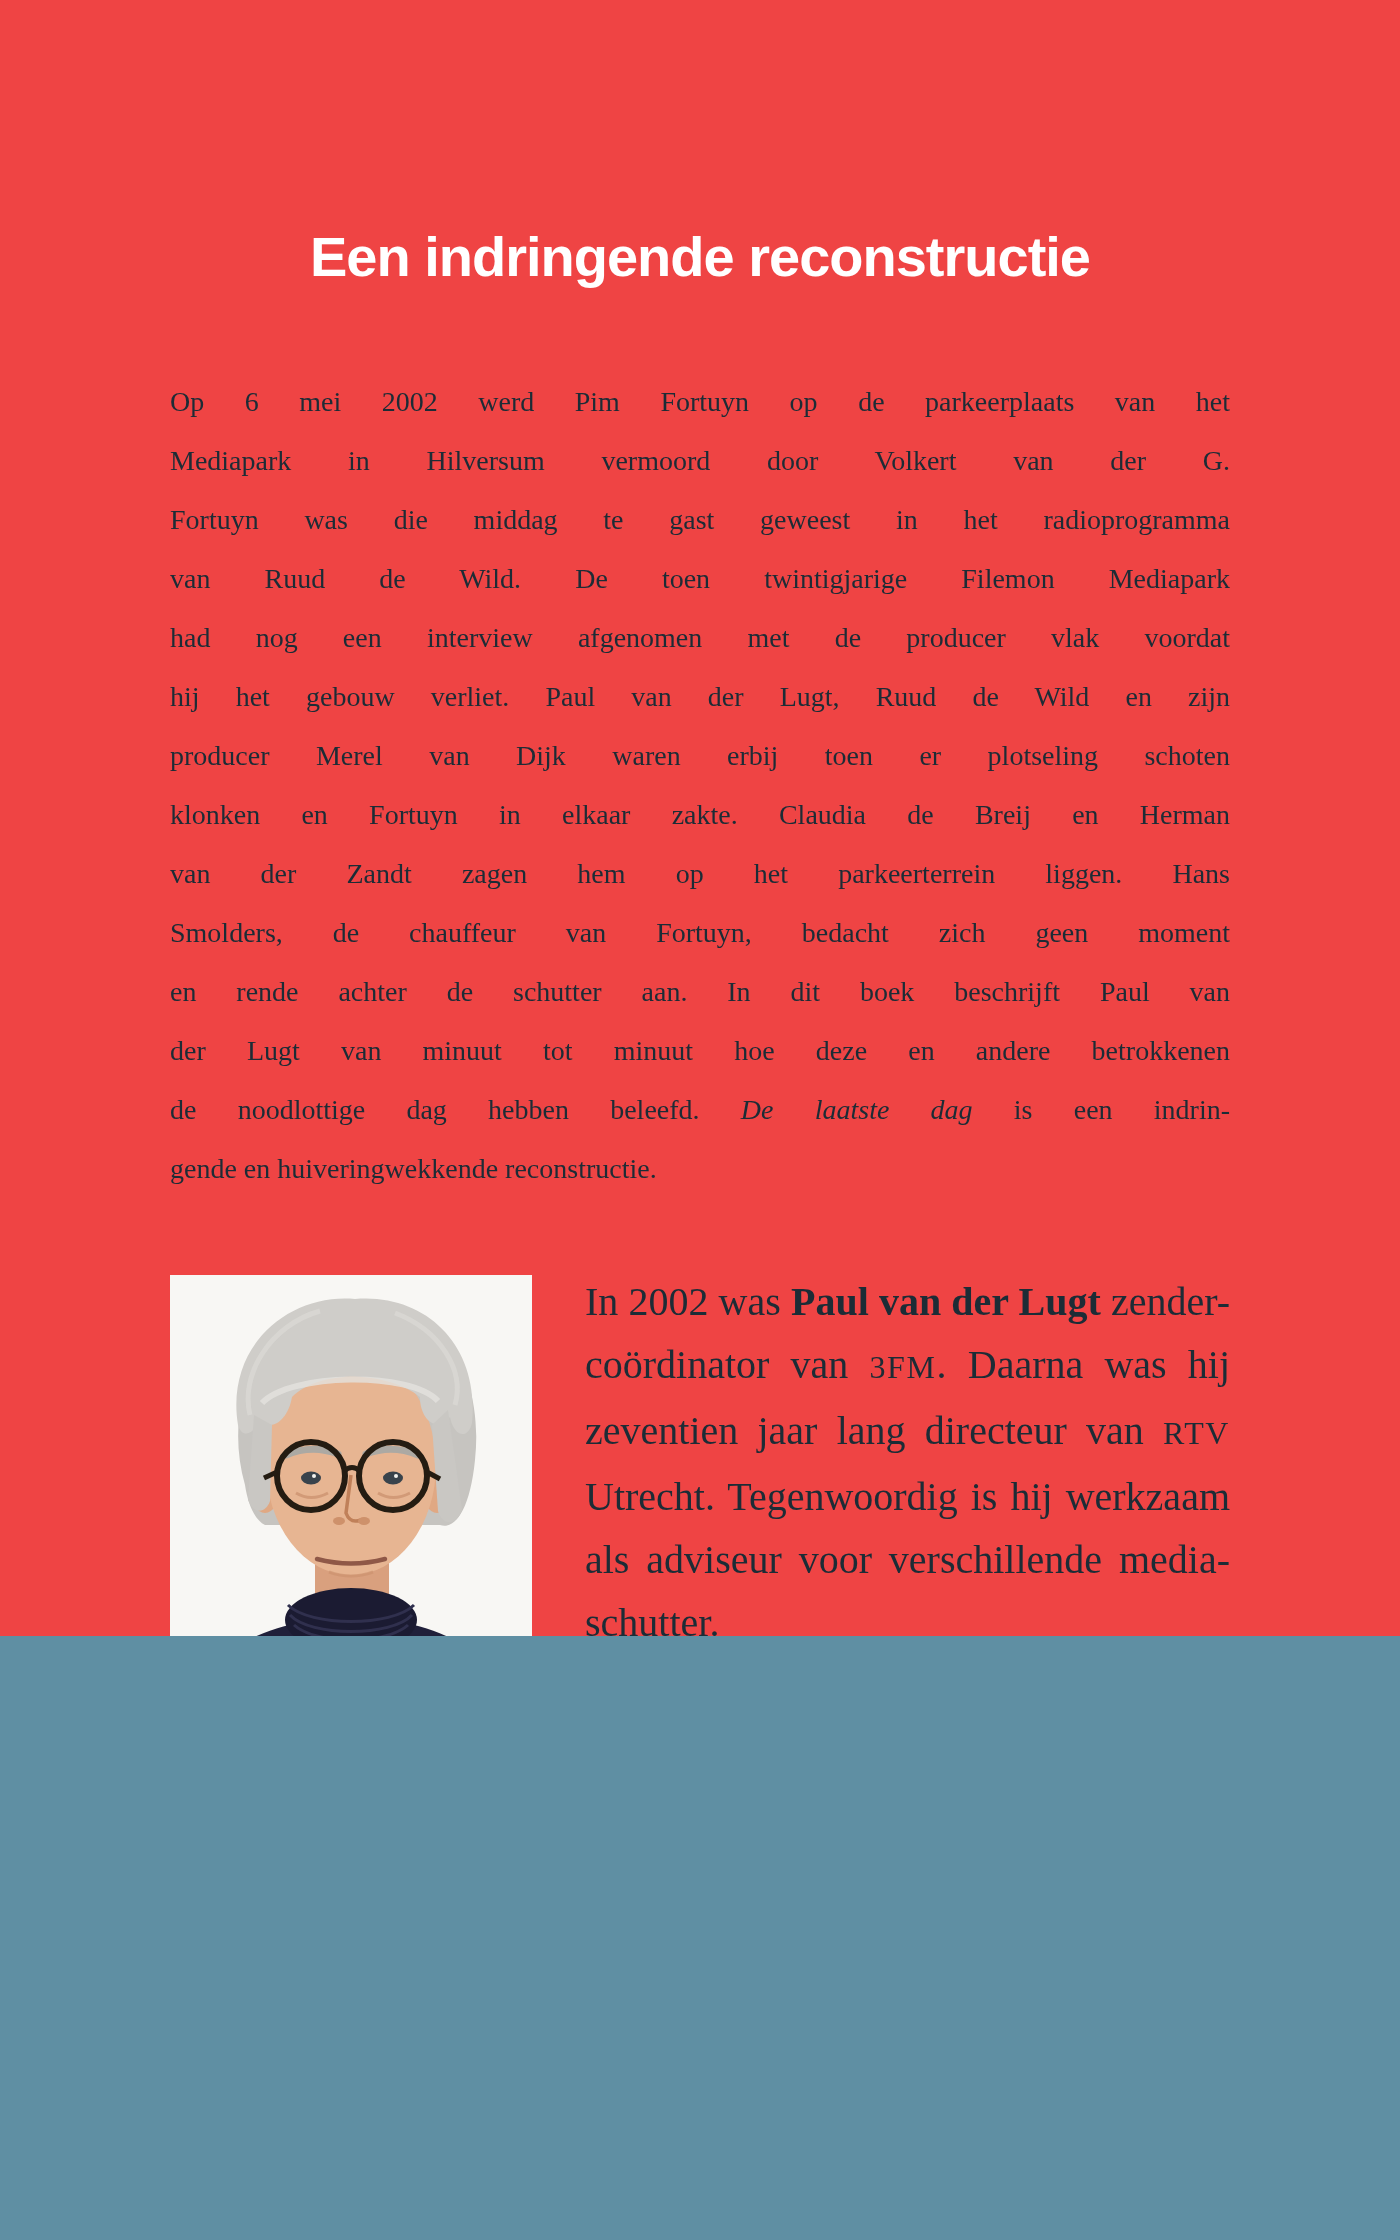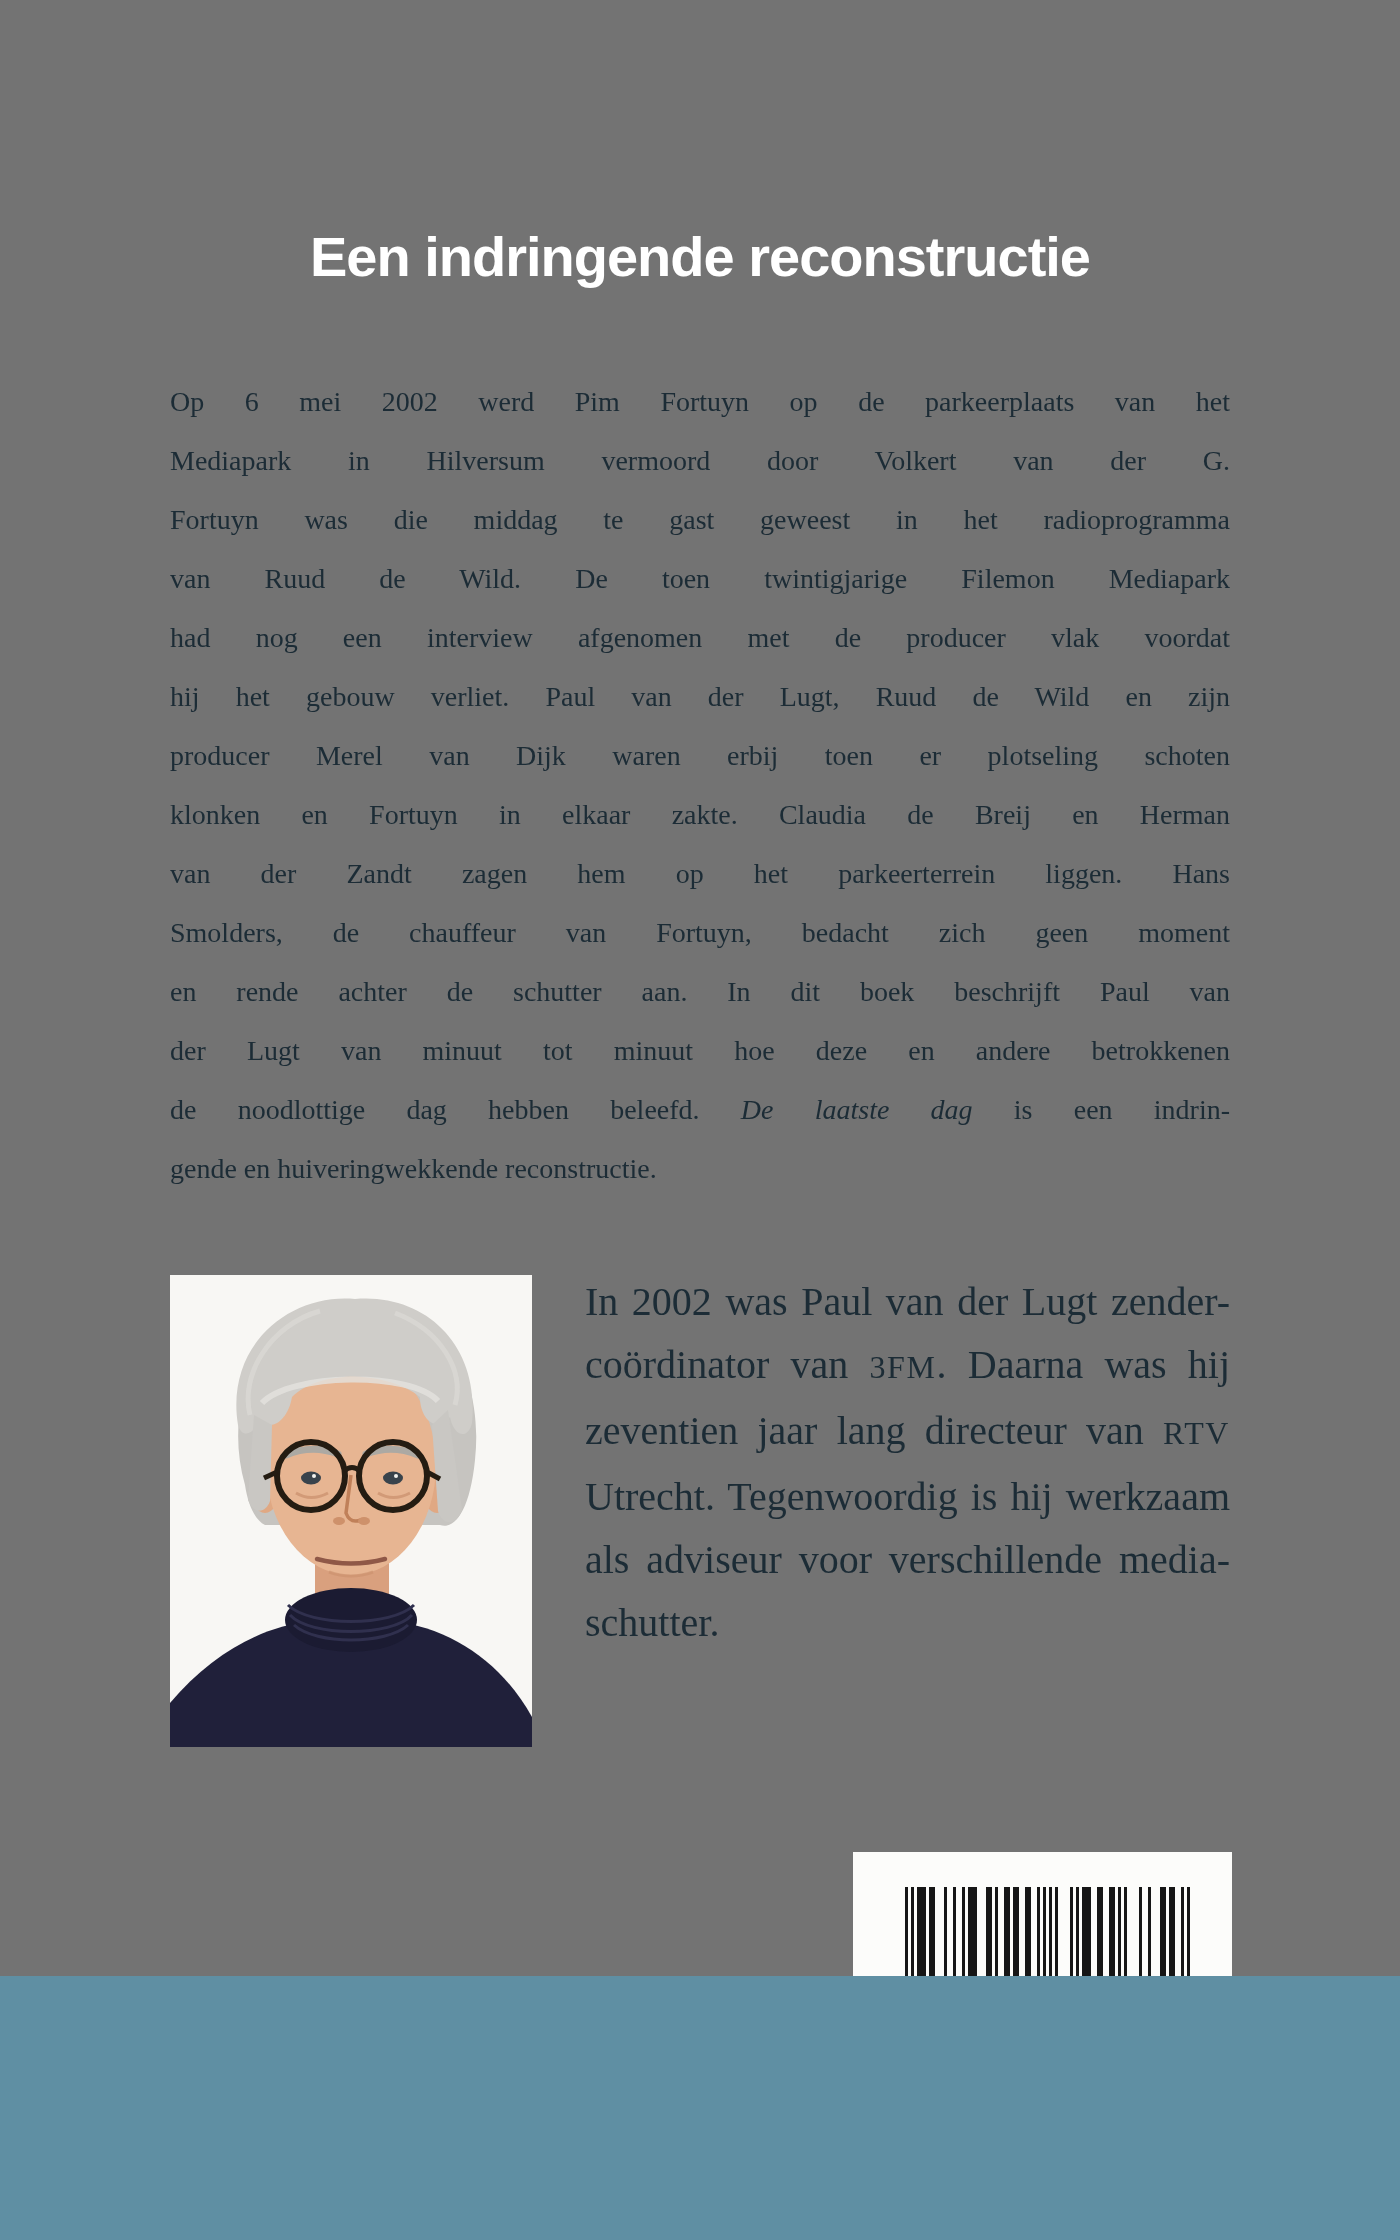--- a/index.html
+++ b/index.html
@@ -1,35 +1,35 @@
 <!DOCTYPE html>
 <html><head>
 <meta charset="utf-8">
 <style>
   html,body{margin:0;padding:0;background:#5f8fa3;}
   #cover{
-    position:relative; width:1400px; height:1976px; overflow:hidden;
-    background:#737373; color:#1C2C36;
+    position:relative; width:1400px; height:1636px; overflow:hidden;
+    background:#ef4444; color:#1C2C36;
     font-family:"Liberation Serif", serif;
   }
   .tagline{
     position:absolute; top:224px; left:0; width:1400px; margin:0;
     text-align:center;
     font-family:"Liberation Sans", sans-serif;
     font-weight:bold; font-size:56px; letter-spacing:-1px;
     color:#FFFFFF;
   }
   .synopsis{
     position:absolute; left:170px; top:372px; width:1060px;
     font-size:28px; line-height:59px;
   }
   .jline{ text-align:justify; text-align-last:justify; }
   .jline.last{ text-align-last:left; }
   .it{ font-style:italic; }
-  .b{ font-weight:normal; }
+  .b{ font-weight:bold; }
   .sc{ font-size:0.8em; letter-spacing:0.05em; }
   .bio-photo{ position:absolute; left:170px; top:1275px; width:362px; height:472px; }
   .bio-photo svg{ display:block; width:100%; height:100%; }
   .bio-text{
     position:absolute; left:585px; top:1270px; width:645px;
     font-size:40px; line-height:63px;
   }
   .barcode-box{
     position:absolute; left:853px; top:1852px; width:379px; height:297px;
     background:#FCFCFA;

